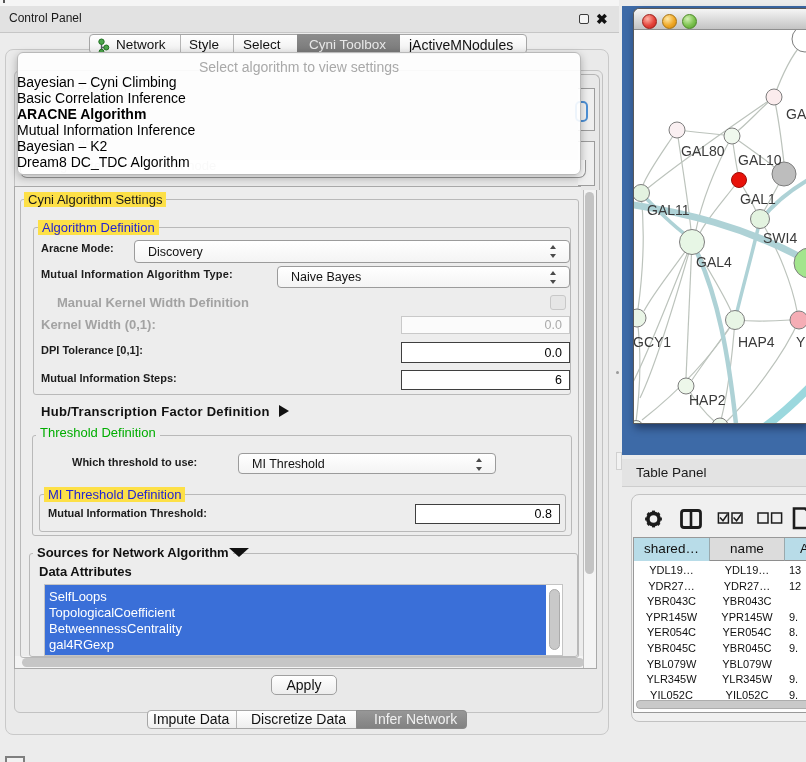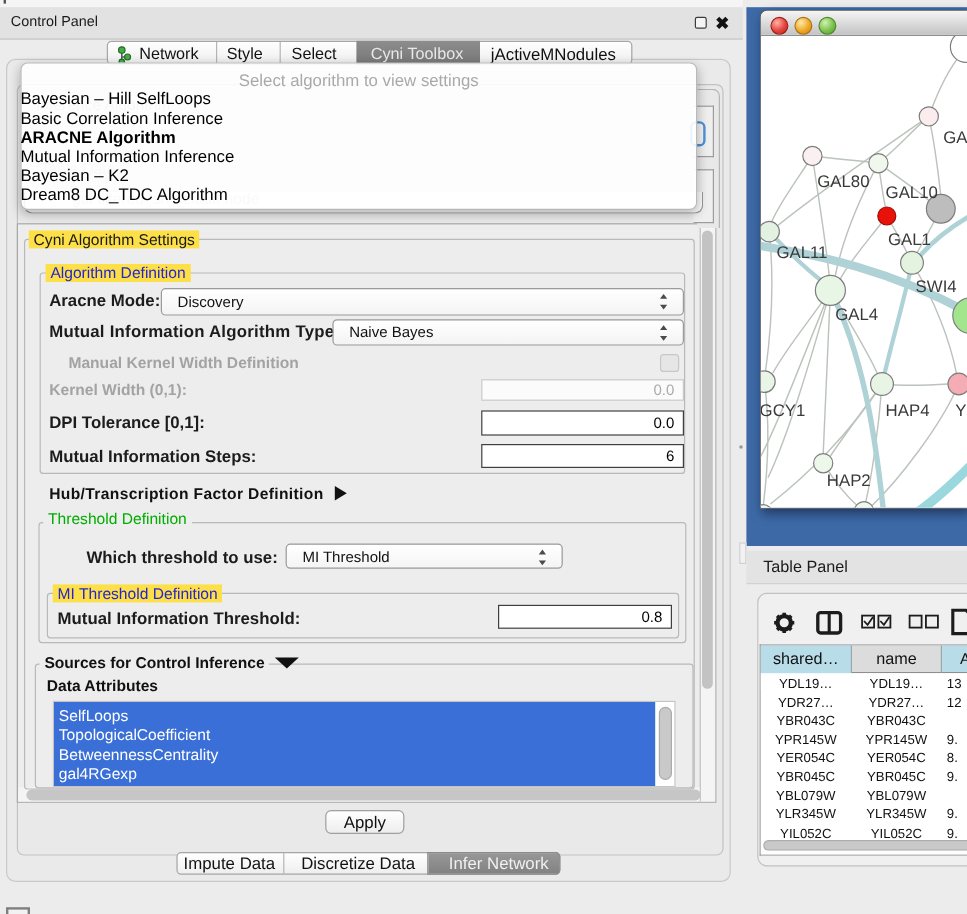--- a/index.html
+++ b/index.html
@@ -1,19 +1,19 @@
 <!DOCTYPE html>
 <html><head>
 <meta charset="utf-8">
 <style>
   html,body{margin:0;padding:0;}
   body{width:806px;height:762px;position:relative;overflow:hidden;
        font-family:"Liberation Sans", sans-serif;background:#ececec;}
   .abs{position:absolute;}
-  .lbl{font-size:14px;font-weight:bold;color:#1c1c1c;}
+  .lbl{font-size:11px;font-weight:bold;color:#1c1c1c;}
   .glbl{font-size:13px;font-weight:bold;color:#a3a3a3;}
   .combo{position:absolute;background:linear-gradient(#ffffff,#f4f4f4);
          border:1px solid #9b9b9b;border-radius:4px;box-sizing:border-box;}
   .combo .txt{position:absolute;left:13px;top:50%;transform:translateY(-50%);
          font-size:12.5px;color:#111;}
   .up{position:absolute;width:0;height:0;border-left:3.5px solid transparent;
       border-right:3.5px solid transparent;border-bottom:4.5px solid #4a4a4a;}
   .dn{position:absolute;width:0;height:0;border-left:3.5px solid transparent;
       border-right:3.5px solid transparent;border-top:4.5px solid #4a4a4a;}
   .field{position:absolute;box-sizing:border-box;background:#fff;
@@ -99,34 +99,34 @@
   <div class="abs lbl" style="left:41px;top:372px;">Mutual Information Steps:</div>
   <div class="field" style="left:401px;top:370px;width:169px;height:20px;border:1.5px solid #3f3f3f;color:#000;">6</div>
 
   <div class="abs" style="left:41px;top:404px;font-size:13px;font-weight:bold;letter-spacing:0.3px;color:#111;">Hub/Transcription Factor Definition</div>
   <div class="abs" style="left:279px;top:405px;width:0;height:0;border-top:6.5px solid transparent;border-bottom:6.5px solid transparent;border-left:10px solid #111;"></div>
 
   <div class="gbox" style="left:32px;top:435px;width:540px;height:101px;"></div>
   <div class="gcap" style="left:36px;top:425px;color:#00ad00;background:#ededed;">Threshold Definition</div>
 
   <div class="abs lbl" style="left:72px;top:456px;">Which threshold to use:</div>
-  <div class="combo" style="left:238px;top:453px;width:231px;height:21px;">
+  <div class="combo" style="left:238px;top:453px;width:258px;height:21px;">
     <span class="txt">MI Threshold</span>
     <span class="up" style="right:13px;top:4px;"></span>
     <span class="dn" style="right:13px;top:13px;"></span>
   </div>
 
   <div class="gbox" style="left:39px;top:494px;width:527px;height:38px;"></div>
   <div class="gcap" style="left:44px;top:487px;color:#2424d2;">MI Threshold Definition</div>
 
   <div class="abs lbl" style="left:48px;top:507px;">Mutual Information Threshold:</div>
   <div class="field" style="left:415px;top:504px;width:145px;height:20px;border:1.5px solid #3f3f3f;color:#000;">0.8</div>
 
   <div class="gbox" style="left:29px;top:553px;width:549px;height:104px;"></div>
-  <div class="gcap" style="left:33px;top:545px;color:#111;font-weight:bold;background:#ededed;">Sources for Control Inference</div>
+  <div class="gcap" style="left:33px;top:545px;color:#111;font-weight:bold;background:#ededed;">Sources for Network Algorithm</div>
   <div class="abs" style="left:229px;top:548px;width:0;height:0;border-left:10px solid transparent;border-right:10px solid transparent;border-top:9px solid #111;"></div>
 
   <div class="abs" style="left:39px;top:564px;font-size:13px;font-weight:bold;color:#111;">Data Attributes</div>
 
   <div class="abs" style="left:44px;top:584px;width:519px;height:72px;background:#ffffff;border:1px solid #c4c4c4;box-sizing:border-box;"></div>
   <div class="abs" style="left:45px;top:585px;width:501px;height:70px;background:#3a6fd8;"></div>
   <div class="abs" style="left:49px;top:589px;font-size:13px;color:#fff;">SelfLoops</div>
   <div class="abs" style="left:49px;top:605px;font-size:13px;color:#fff;">TopologicalCoefficient</div>
   <div class="abs" style="left:49px;top:621px;font-size:13px;color:#fff;">BetweennessCentrality</div>
   <div class="abs" style="left:49px;top:637px;font-size:13px;color:#fff;">gal4RGexp</div>
@@ -138,21 +138,21 @@
   <div class="abs" style="left:575px;top:101px;width:13px;height:21px;background:#f4f4f4;border:2.5px solid #4e90d5;border-radius:5px;box-sizing:border-box;"></div>
   <div class="abs" style="left:578px;top:141px;width:17px;height:45px;background:#efefef;border:1px solid #9c9c9c;border-left:none;box-sizing:border-box;"></div>
   <div class="abs" style="left:20px;top:160px;width:566px;height:18px;background:#fcfcfc;border:1px solid #9a9a9a;border-top:none;border-radius:0 0 7px 7px;box-sizing:border-box;"></div>
 </div>
 <div id="popup">
   <div class="abs" style="left:30px;top:80px;font-size:13px;color:rgba(60,60,60,0.35);">Inference Algorithm</div>
   <div class="abs" style="left:34px;top:133px;font-size:13px;color:rgba(60,60,60,0.30);">Table Data</div>
   <div class="abs" style="left:60px;top:158px;font-size:13px;color:rgba(60,60,60,0.30);">gal filtered &nbsp;sh default node</div>
   <div class="abs" style="left:17px;top:52px;width:564px;height:123px;background:rgba(255,255,255,0.90);border:1px solid #b9b9b9;border-radius:6px;box-sizing:border-box;box-shadow:0 3px 9px rgba(0,0,0,0.28);"></div>
   <div class="abs" style="left:17px;top:59px;width:564px;text-align:center;font-size:14px;color:#a9a9a9;">Select algorithm to view settings</div>
-  <div class="abs" style="left:17px;top:74px;font-size:14px;color:#000;">Bayesian – Hill SelfLoops</div>
+  <div class="abs" style="left:17px;top:74px;font-size:14px;color:#000;">Bayesian – Cyni Climbing</div>
   <div class="abs" style="left:17px;top:90px;font-size:14px;color:#000;">Basic Correlation Inference</div>
   <div class="abs" style="left:17px;top:106px;font-size:14px;font-weight:bold;color:#000;">ARACNE Algorithm</div>
   <div class="abs" style="left:17px;top:122px;font-size:14px;color:#000;">Mutual Information Inference</div>
   <div class="abs" style="left:17px;top:138px;font-size:14px;color:#000;">Bayesian – K2</div>
   <div class="abs" style="left:17px;top:154px;font-size:14px;color:#000;">Dream8 DC_TDC Algorithm</div>
 </div>
 <div id="bottomrow">
 
   <div class="abs" style="left:271px;top:675px;width:66px;height:20px;background:linear-gradient(#ffffff,#ededed);border:1px solid #a0a0a0;border-radius:5px;box-sizing:border-box;text-align:center;font-size:14px;color:#111;line-height:19px;">Apply</div>
 

